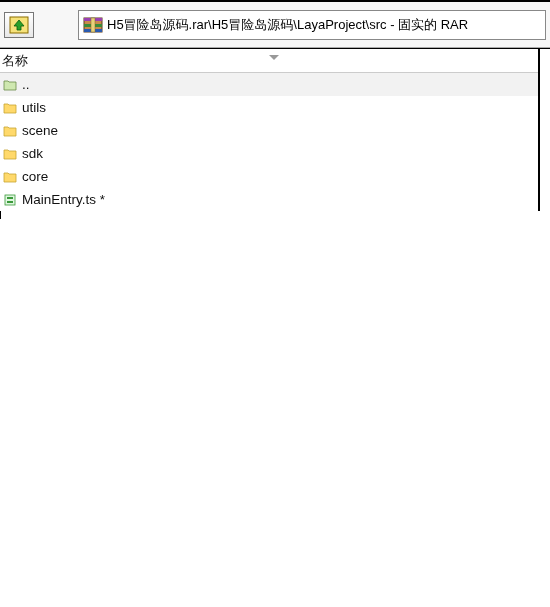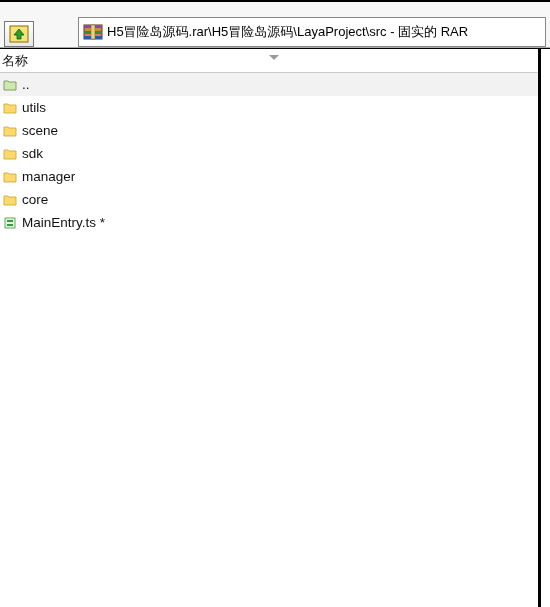--- a/index.html
+++ b/index.html
@@ -10,21 +10,21 @@
     width: 550px;
     height: 607px;
     overflow: hidden;
     position: relative;
   }
   .toolbar {
     height: 48px;
     border-top: 2px solid #000;
     border-bottom: 1px solid #aaa;
     display: flex;
-    align-items: flex-end;
+    align-items: center;
     background: #f7f7f7;
     padding: 0 4px;
   }
   .up-btn {
     width: 30px;
     height: 26px;
     border: 1px solid #777;
     background: linear-gradient(#fff,#e8e8e8);
     display: flex;
     align-items: center;
@@ -43,20 +43,21 @@
     padding: 0 4px;
     overflow: hidden;
     white-space: nowrap;
   }
   .address .rar-icon { width: 20px; height: 18px; flex-shrink: 0; margin-right: 4px; }
   .address-text { font-size: 13px; color: #000; }
   .main {
     display: flex;
     height: calc(607px - 48px);
     border-top: 1px solid #000;
+    flex-direction: column;
   }
   .list-pane {
     width: 540px;
     border-right: 2px solid #000;
     background: #fff;
     overflow: hidden;
     display: flex;
     flex-direction: column;
   }
   .col-header {
@@ -166,28 +167,20 @@
             </svg>
           </span>
     <span>sdk</span>
   </div>
         <div class="row">
     <span class="icon folder-icon">
             <svg viewBox="0 0 14 14">
               <path d="M1 3 L5 3 L6 4 L13 4 L13 12 L1 12 Z" fill="#ffd96b" stroke="#c7a432" stroke-width="0.8"></path>
             </svg>
           </span>
-    <span>manager</span>
-  </div>
-        <div class="row">
-    <span class="icon folder-icon">
-            <svg viewBox="0 0 14 14">
-              <path d="M1 3 L5 3 L6 4 L13 4 L13 12 L1 12 Z" fill="#ffd96b" stroke="#c7a432" stroke-width="0.8"></path>
-            </svg>
-          </span>
     <span>core</span>
   </div>
         <div class="row">
     <span class="icon file-icon">
             <svg viewBox="0 0 14 14">
               <rect x="2" y="2" width="10" height="10" fill="#dff7df" stroke="#3a9a3a" stroke-width="0.8"></rect>
               <rect x="4" y="4" width="6" height="2" fill="#3a9a3a"></rect>
               <rect x="4" y="8" width="6" height="2" fill="#3a9a3a"></rect>
             </svg>
           </span>

